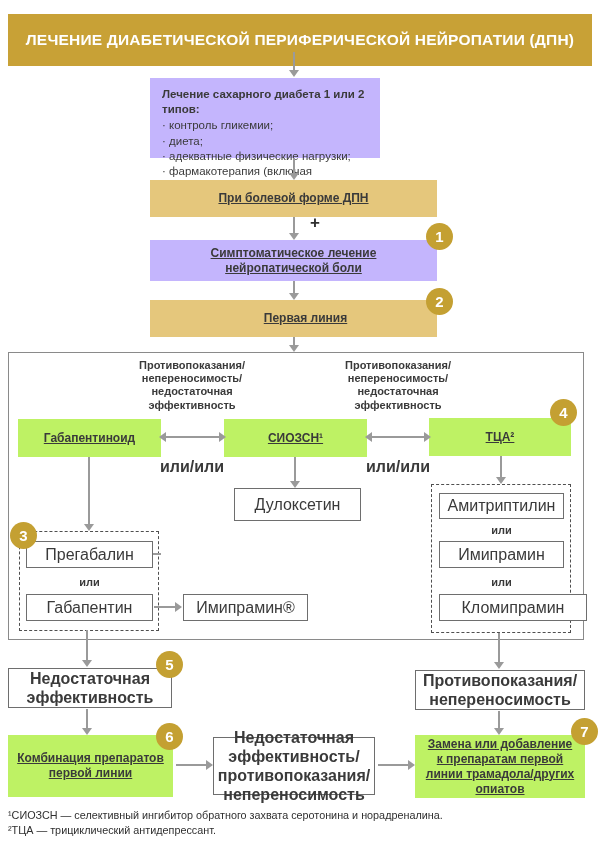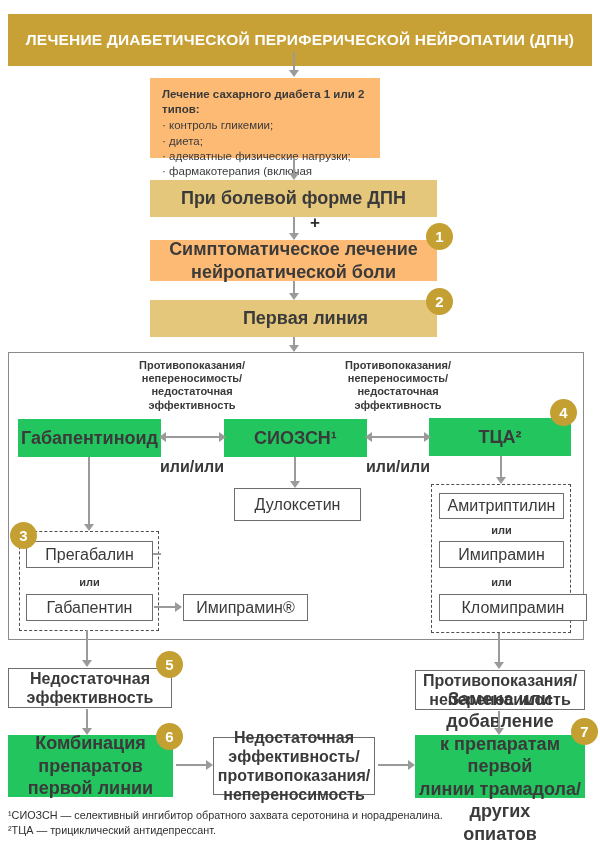--- a/index.html
+++ b/index.html
@@ -3,29 +3,29 @@
 <meta charset="utf-8">
 <style>
   html,body{margin:0;padding:0;background:#fff;}
   #canvas{position:relative;width:600px;height:846px;background:#fff;
     font-family:"Liberation Sans",sans-serif;color:#3a3a3a;overflow:hidden;}
   .abs{position:absolute;box-sizing:border-box;}
   .box{position:absolute;box-sizing:border-box;display:flex;align-items:center;
     justify-content:center;text-align:center;}
   .gold-bar{background:#C8A136;color:#fff;font-weight:700;font-size:15.5px;letter-spacing:.2px;}
   .gold{background:#E5C77C;}
-  .tan{background:#22c55e;}
-  .tan-light{background:#fdba74;}
+  .tan{background:#bef264;}
+  .tan-light{background:#c4b5fd;}
   .white-box{background:#fff;border:1px solid #6e6e6e;}
   .dashed{border:1.5px dashed #4f4f4f;background:transparent;}
   .container-frame{border:1px solid #8a8a8a;background:#fff;}
   .b{font-weight:700;}
   .fs11{font-size:11px;line-height:1.2;}
   .fs12{font-size:16px;line-height:1.2;}
-  .fs125{font-size:18px;line-height:1.25;}
+  .fs125{font-size:12px;line-height:1.25;text-decoration:underline;}
   .pre{white-space:pre-line;}
   .badge{position:absolute;width:27px;height:27px;border-radius:50%;background:#C4A032;
     color:#fff;font-weight:700;font-size:15px;display:flex;align-items:center;
     justify-content:center;z-index:6;}
   
   .va{position:absolute;width:2px;background:#9A9A9A;z-index:4;}
   .va::after{content:"";position:absolute;left:-4px;bottom:-7px;width:0;height:0;
     border-left:5px solid transparent;border-right:5px solid transparent;
     border-top:7px solid #9A9A9A;}
   .ha{position:absolute;height:2px;background:#9A9A9A;z-index:4;}

